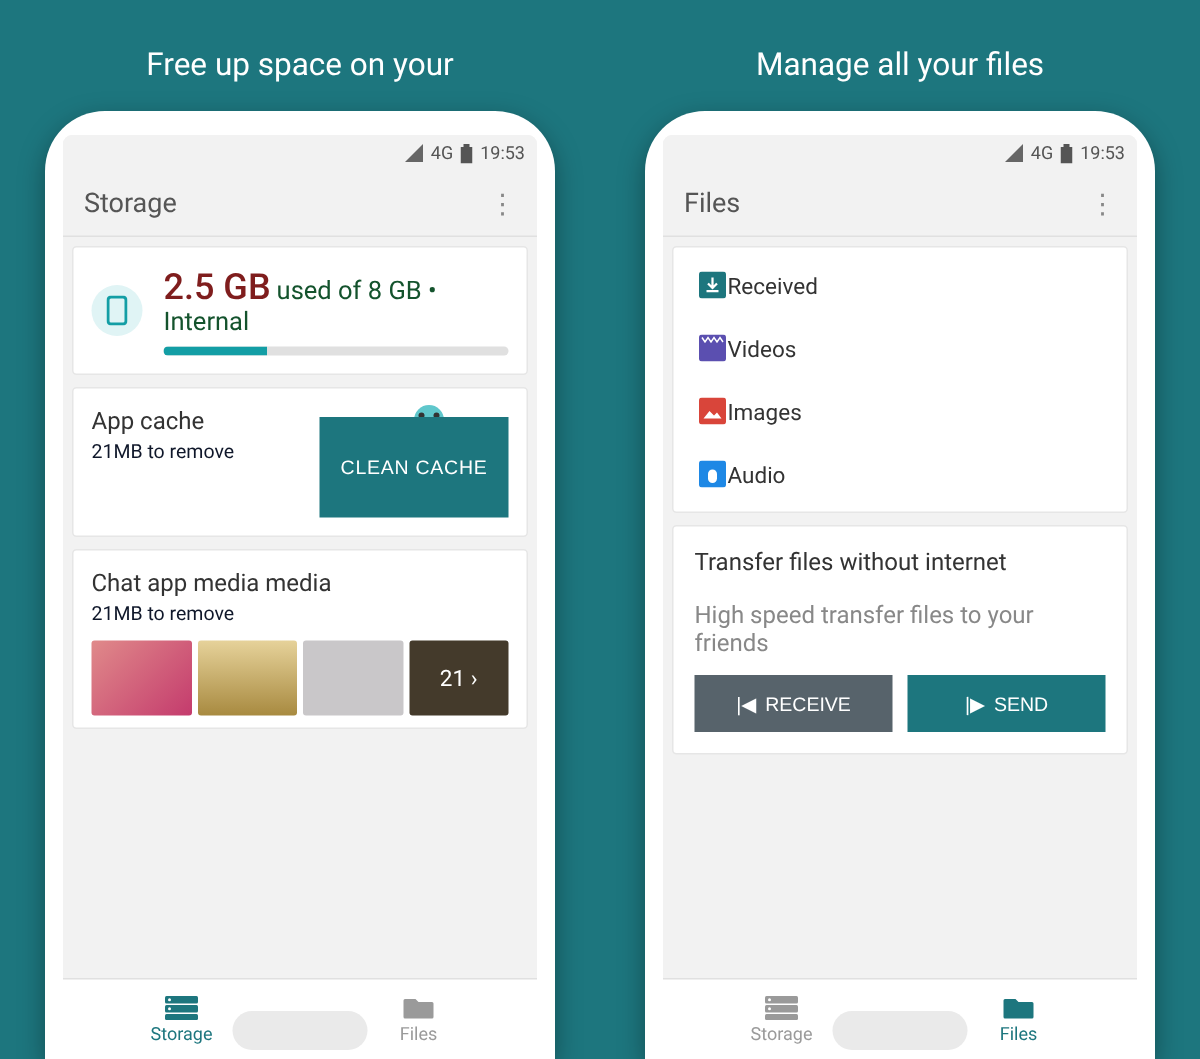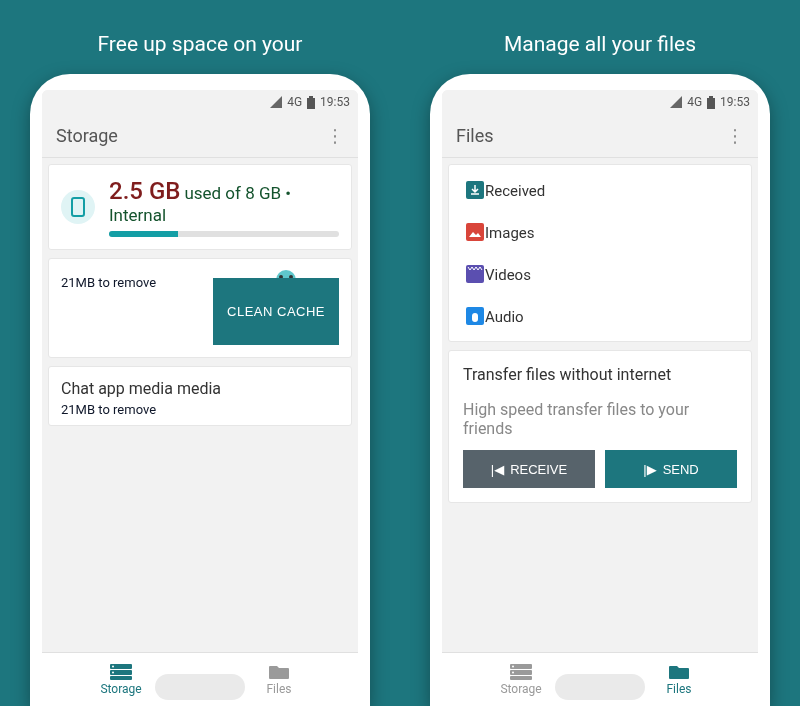--- a/index.html
+++ b/index.html
@@ -140,27 +140,34 @@
 
         <div class="card cache-card">
           <svg class="deco" width="110" height="60">
             <circle cx="55" cy="15" r="10" fill="#5fc7cc"></circle>
             <circle cx="50" cy="12" r="2" fill="#333"></circle>
             <circle cx="60" cy="12" r="2" fill="#333"></circle>
             <rect x="70" y="25" width="28" height="14" rx="4" fill="#e8d9e6"></rect>
             <rect x="82" y="42" width="14" height="14" rx="2" fill="#d0e2e8"></rect>
             <circle cx="74" cy="50" r="7" fill="#cfe8e3"></circle>
           </svg>
+          <div class="card-title">App cache</div>
           <div class="card-sub">21MB to remove</div>
           <button class="clean-btn">CLEAN CACHE</button>
         </div>
 
         <div class="card" style="padding-bottom:8px;">
           <div class="card-title">Chat app media media</div>
           <div class="card-sub">21MB to remove</div>
+          <div class="thumbs">
+            <div class="thumb t1"></div>
+            <div class="thumb t2"></div>
+            <div class="thumb t3"></div>
+            <div class="thumb t4">21  ›</div>
+          </div>
         </div>
       </div>
       <div class="navbar">
         <div class="nav-item nav-active">
           <svg width="22" height="16">
               <rect x="0" y="0" width="22" height="5" rx="1" fill="#1d767e"></rect>
               <rect x="0" y="6" width="22" height="5" rx="1" fill="#1d767e"></rect>
               <rect x="0" y="12" width="22" height="4" rx="1" fill="#1d767e"></rect>
               <circle cx="3" cy="2.5" r="1" fill="#fff"></circle>
               <circle cx="3" cy="8.5" r="1" fill="#fff"></circle>
@@ -207,34 +214,34 @@
                 <svg width="18" height="18">
                   <rect width="18" height="18" rx="2" fill="#1d767e"></rect>
                   <path d="M9 4v6M6 8l3 3 3-3M5 13h8" stroke="#fff" stroke-width="1.5" fill="none"></path>
                 </svg>
               </div>
             <span class="row-label">Received</span>
           </div>
           <div class="row">
             <div class="row-icon">
                 <svg width="18" height="18">
+                  <rect width="18" height="18" rx="2" fill="#5b4fb0"></rect>
+                  <path d="M2 2l2 3 2-3 2 3 2-3 2 3 2-3 2 3" stroke="#fff" stroke-width="1" fill="none"></path>
+                </svg>
+              </div>
+            <span class="row-label">Videos</span>
+          </div>
+          <div class="row">
+            <div class="row-icon">
+                <svg width="18" height="18">
                   <rect width="18" height="18" rx="2" fill="#d9453a"></rect>
                   <path d="M3 14l4-5 3 3 2-2 3 4z" fill="#fff"></path>
                 </svg>
               </div>
             <span class="row-label">Images</span>
-          </div>
-          <div class="row">
-            <div class="row-icon">
-                <svg width="18" height="18">
-                  <rect width="18" height="18" rx="2" fill="#5b4fb0"></rect>
-                  <path d="M2 2l2 3 2-3 2 3 2-3 2 3 2-3 2 3" stroke="#fff" stroke-width="1" fill="none"></path>
-                </svg>
-              </div>
-            <span class="row-label">Videos</span>
           </div>
           <div class="row">
             <div class="row-icon">
                 <svg width="18" height="18">
                   <rect width="18" height="18" rx="2" fill="#1e88e5"></rect>
                   <path d="M6 9a3 3 0 016 0v3a3 3 0 01-6 0z" fill="#fff"></path>
                 </svg>
               </div>
             <span class="row-label">Audio</span>
           </div>

